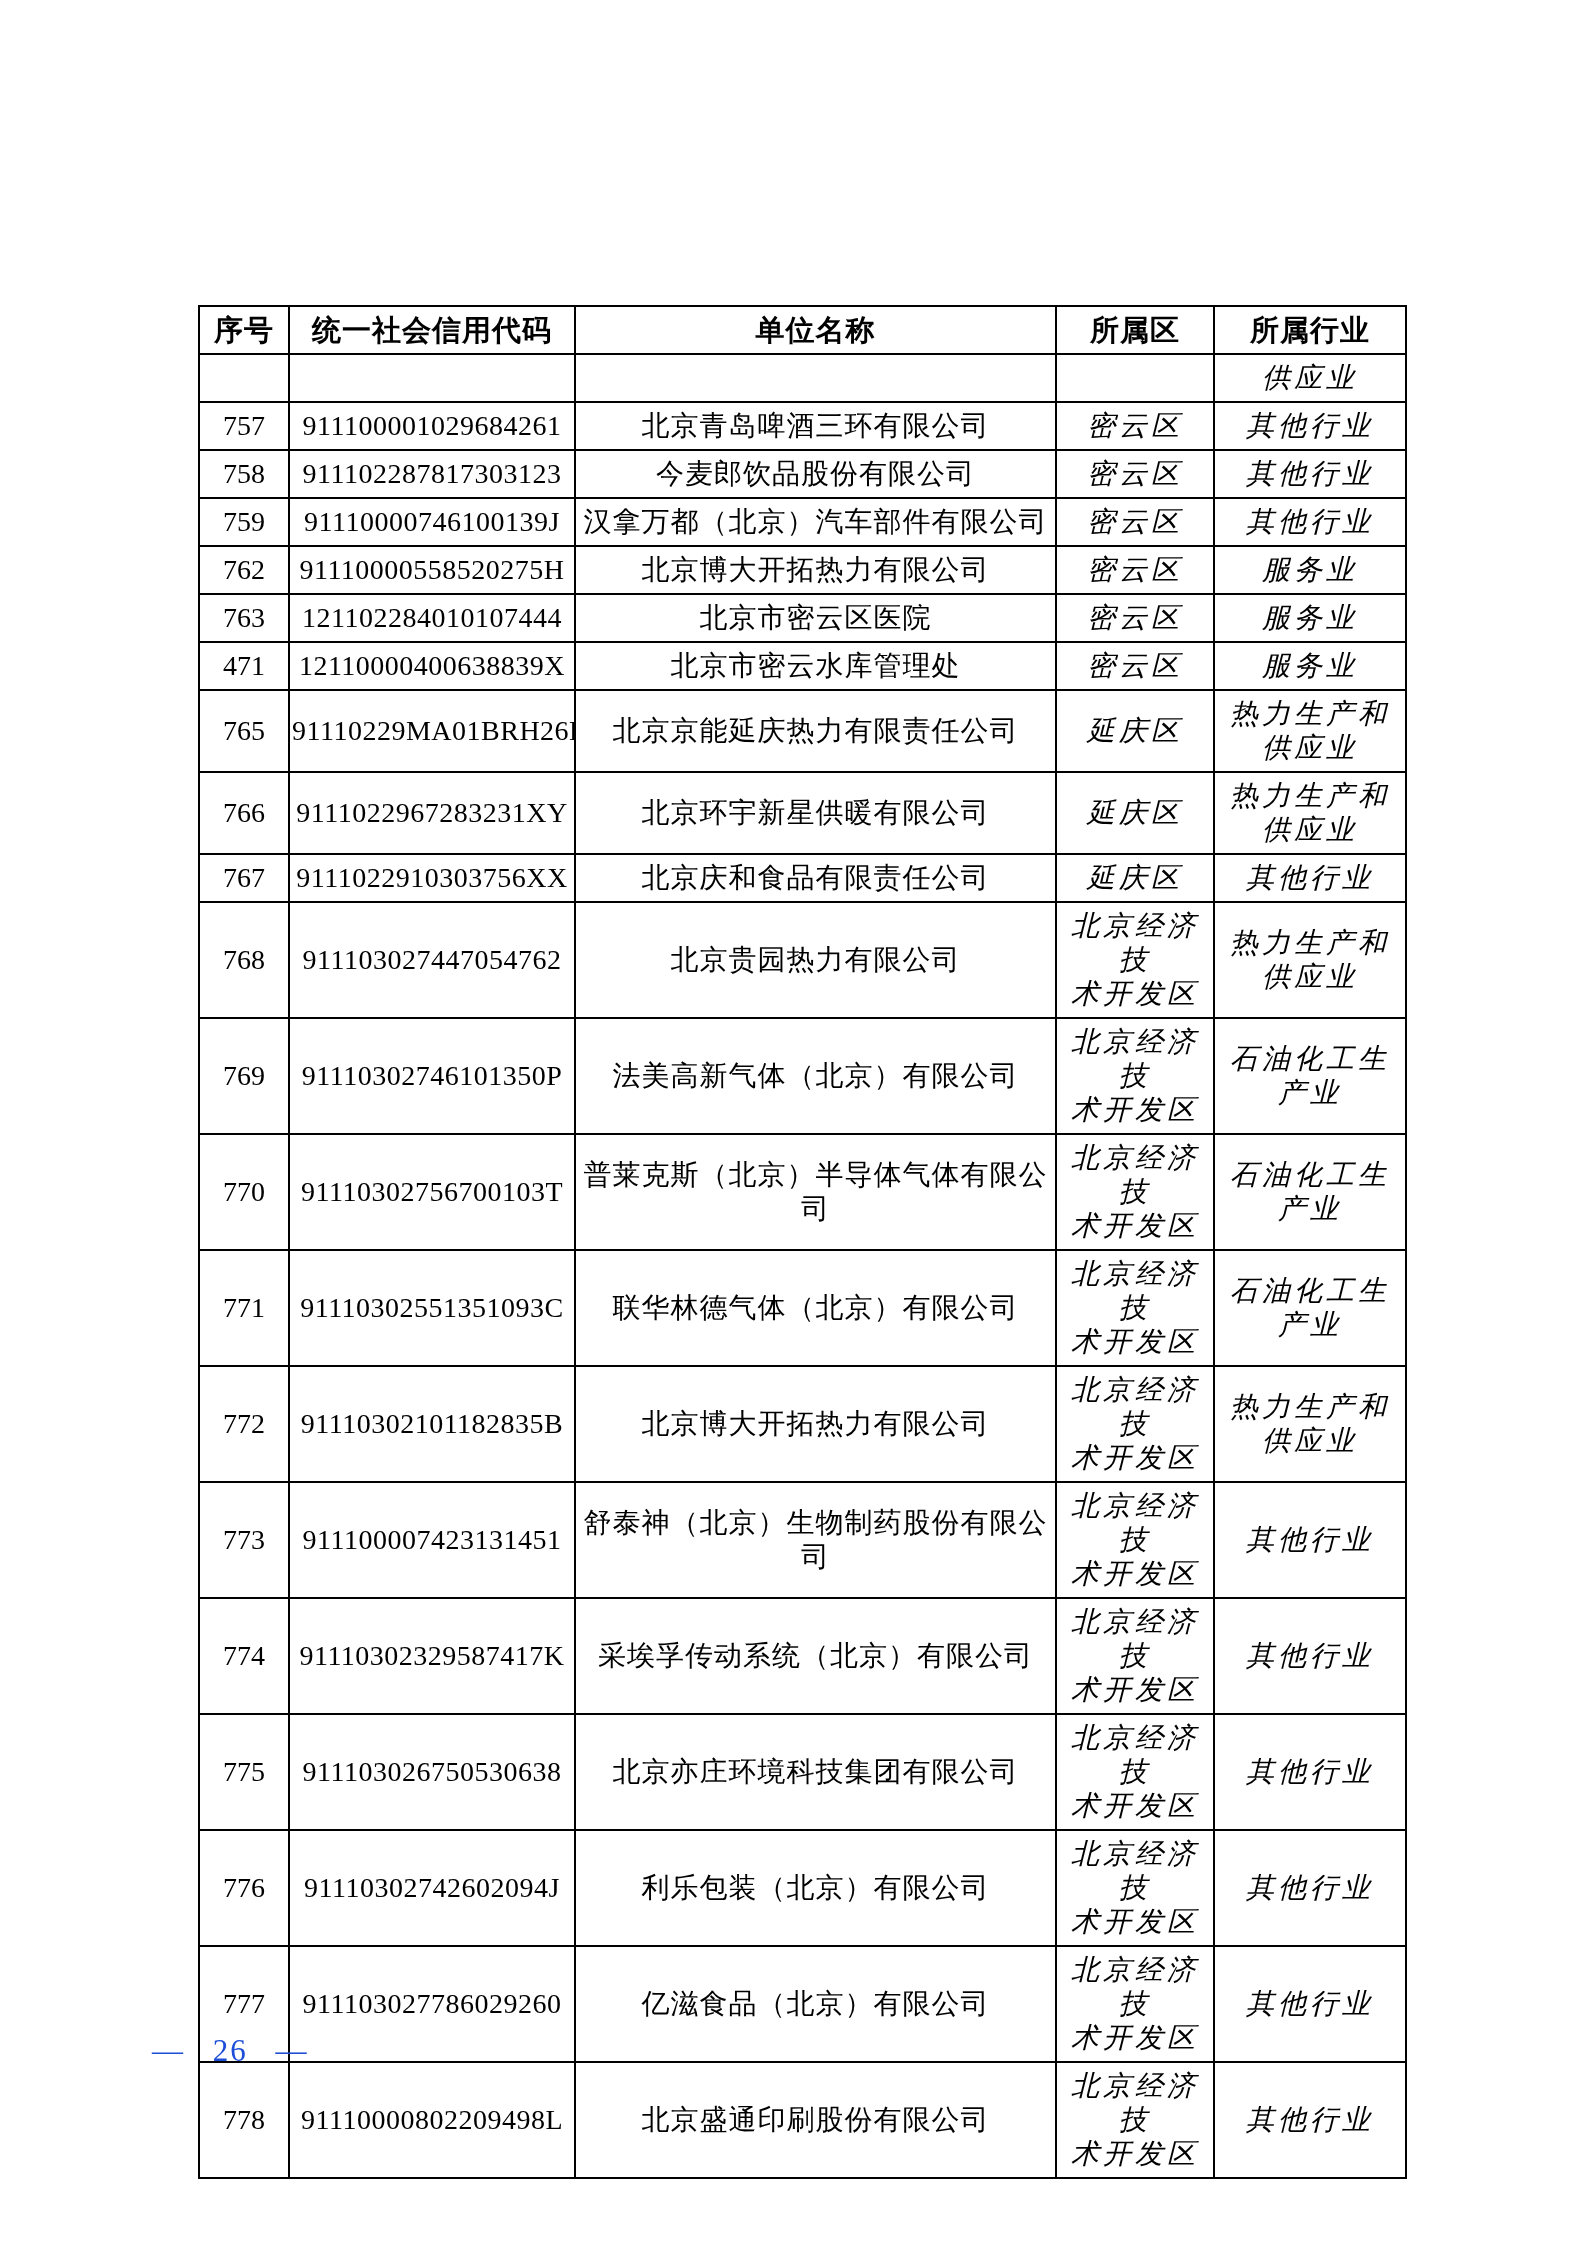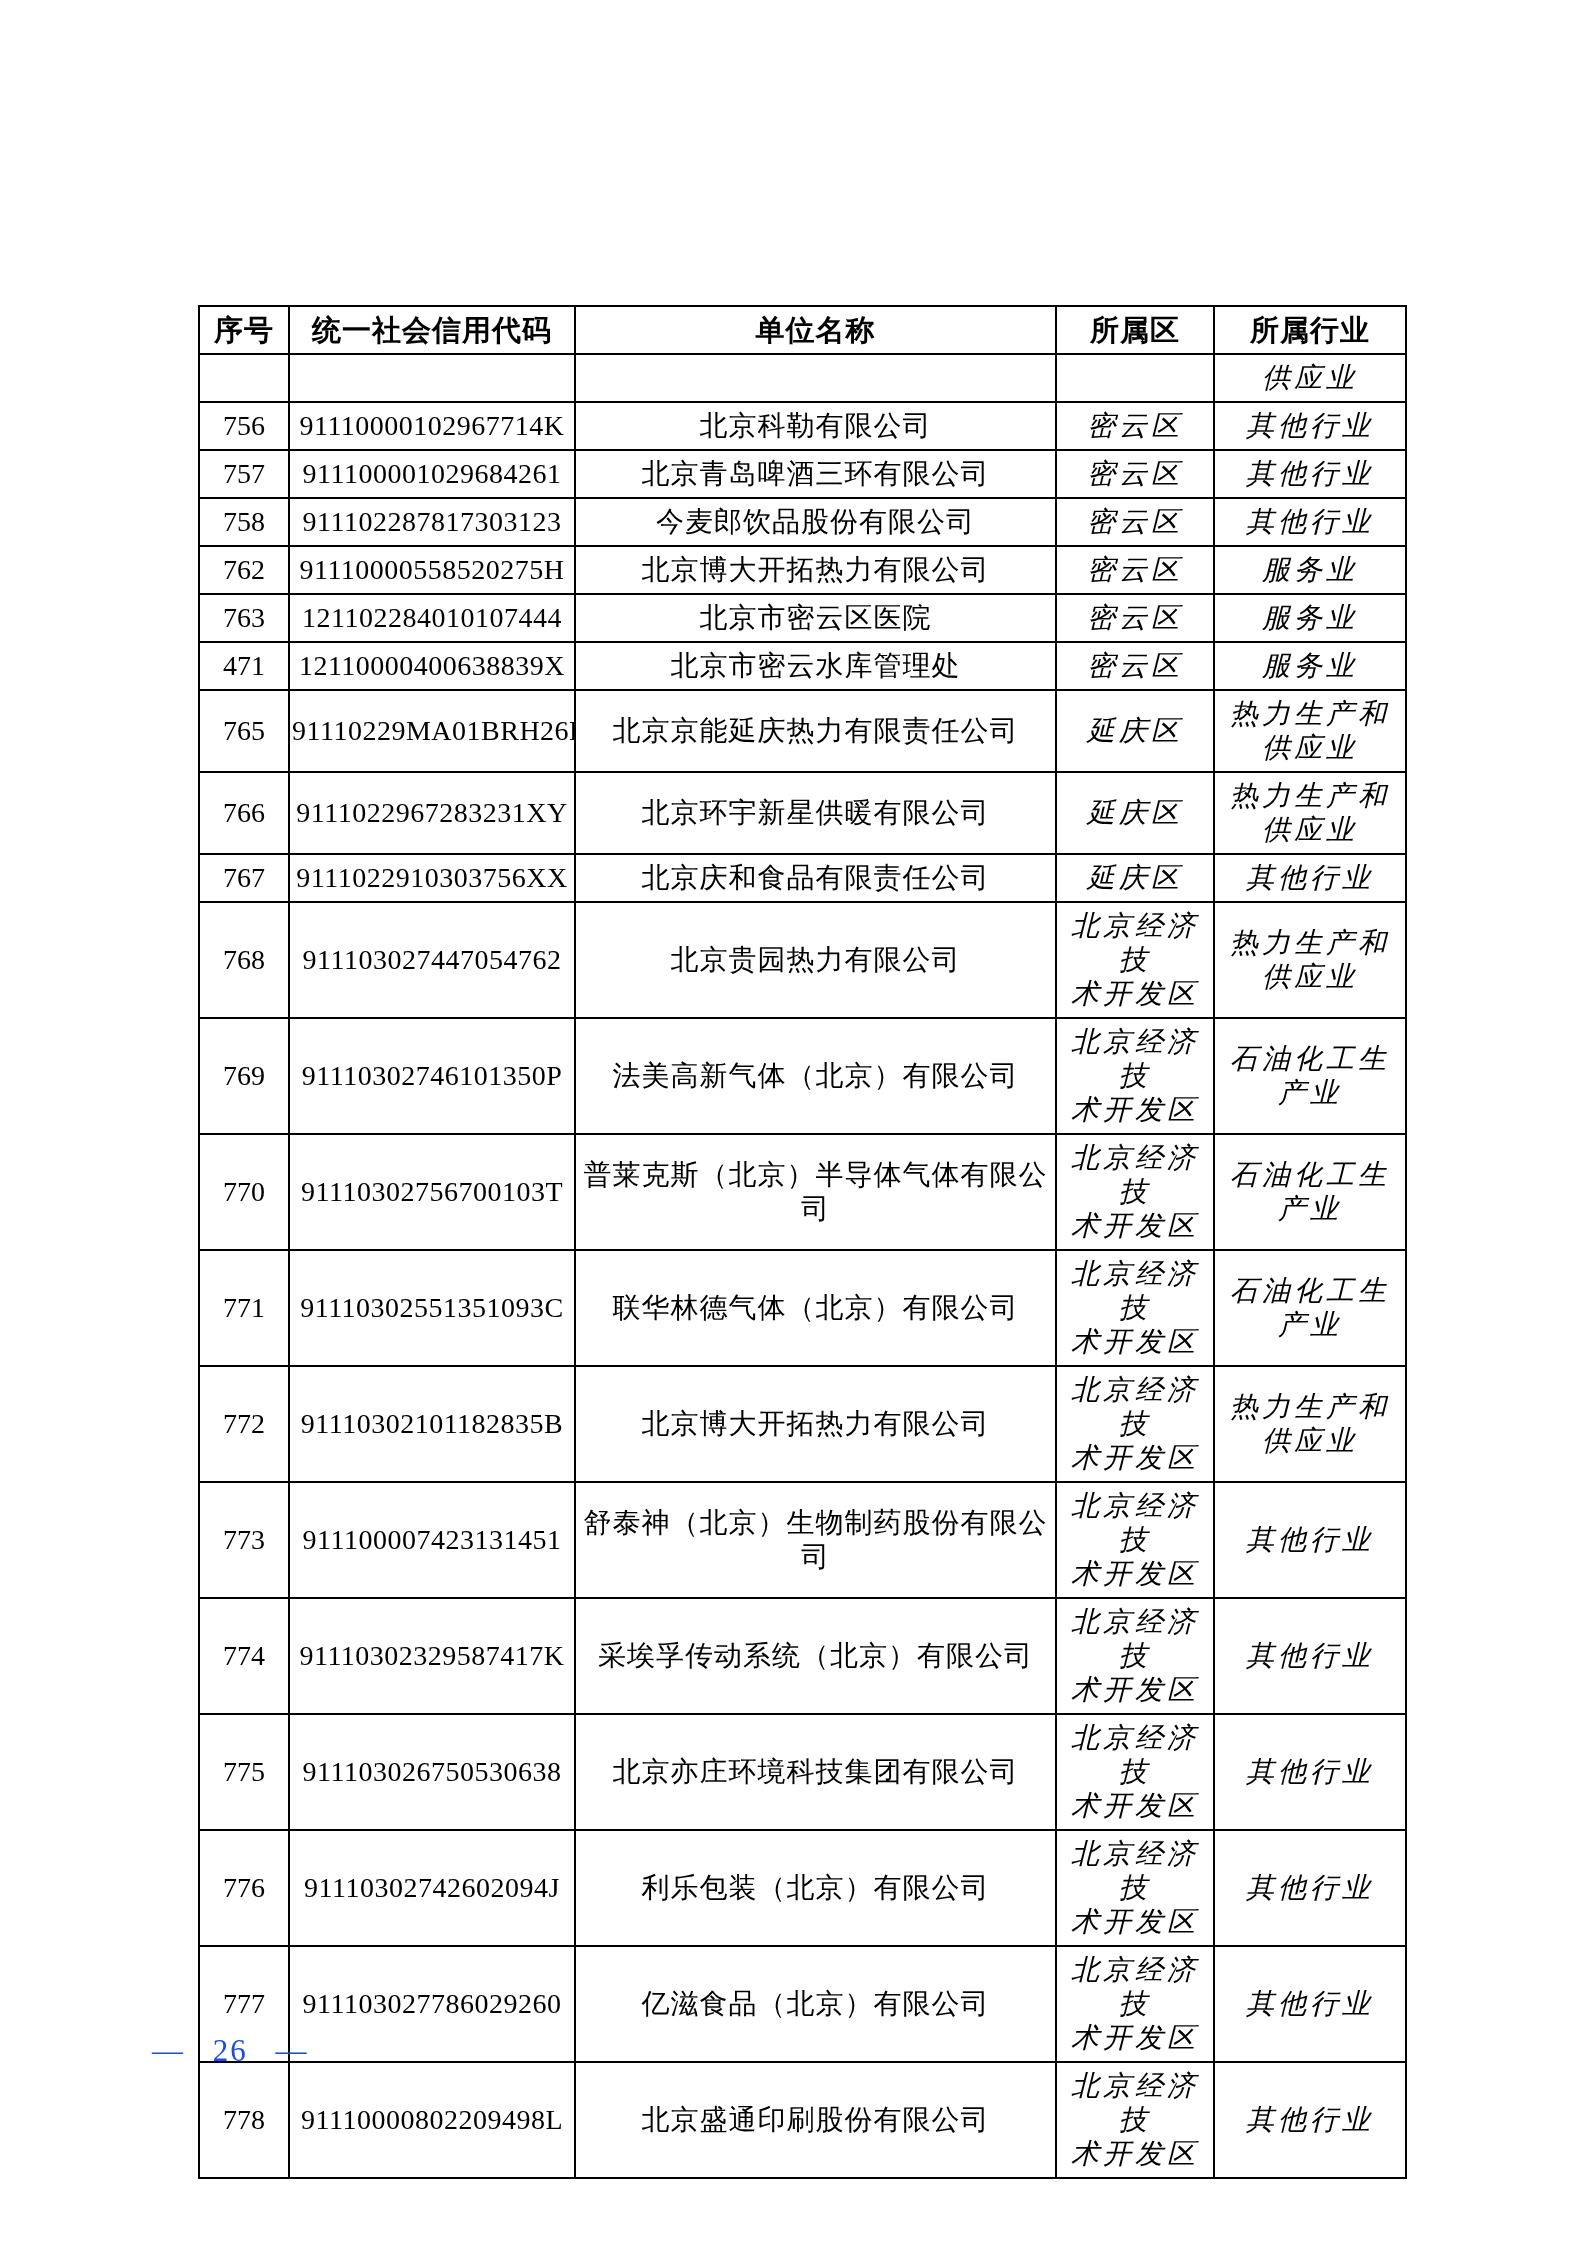--- a/index.html
+++ b/index.html
@@ -98,37 +98,37 @@
     </thead>
     <tbody>
         <tr class="cont-row">
           <td class="col-no"></td>
           <td class="col-code"></td>
           <td class="col-name"></td>
           <td class="col-district"></td>
           <td class="col-industry">供应业</td>
         </tr>
         <tr>
-          <td class="col-no">756</td>
-          <td class="col-code">91110000102967714K</td>
-          <td class="col-name">北京科勒有限公司</td>
-          <td class="col-district">密云区</td>
-          <td class="col-industry">其他行业</td>
-        </tr>
-        <tr>
           <td class="col-no">757</td>
           <td class="col-code">911100001029684261</td>
           <td class="col-name">北京青岛啤酒三环有限公司</td>
           <td class="col-district">密云区</td>
           <td class="col-industry">其他行业</td>
         </tr>
         <tr>
           <td class="col-no">758</td>
           <td class="col-code">911102287817303123</td>
           <td class="col-name">今麦郎饮品股份有限公司</td>
+          <td class="col-district">密云区</td>
+          <td class="col-industry">其他行业</td>
+        </tr>
+        <tr>
+          <td class="col-no">759</td>
+          <td class="col-code">91110000746100139J</td>
+          <td class="col-name">汉拿万都（北京）汽车部件有限公司</td>
           <td class="col-district">密云区</td>
           <td class="col-industry">其他行业</td>
         </tr>
         <tr>
           <td class="col-no">762</td>
           <td class="col-code">91110000558520275H</td>
           <td class="col-name">北京博大开拓热力有限公司</td>
           <td class="col-district">密云区</td>
           <td class="col-industry">服务业</td>
         </tr>

